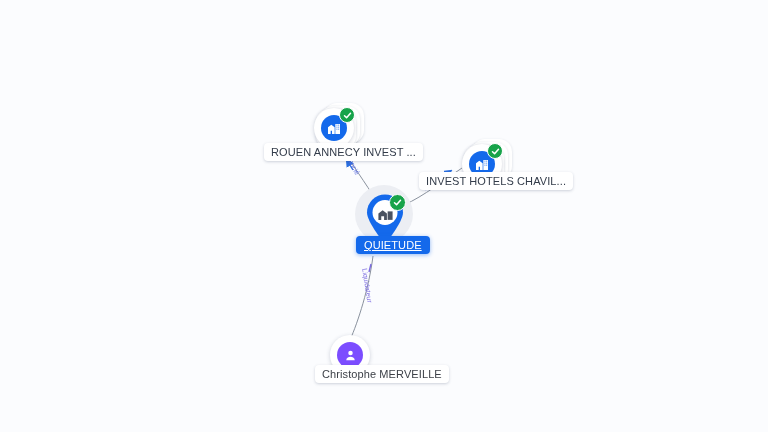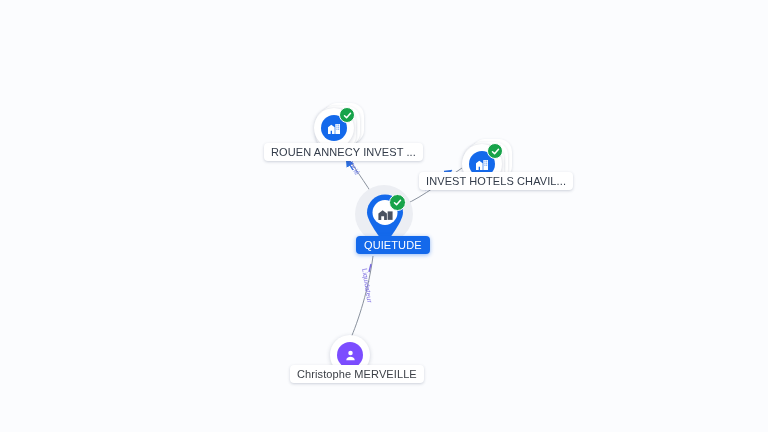--- a/index.html
+++ b/index.html
@@ -37,23 +37,23 @@
 
   
   .pin-halo{position:absolute;width:58px;height:58px;border-radius:50%;
         background:#eceef3;left:-9px;top:-8px;}
   .pin{position:absolute;width:42px;height:52px;}
 
   
   .label{position:absolute;white-space:nowrap;background:#ffffff;
          border-radius:4px;padding:3px 7px;font-size:11px;color:#333c4a;
          box-shadow:0 1px 3px rgba(40,55,90,.22);letter-spacing:.1px;}
-  .label.person{color:#3b3f46;}
+  .label.person{color:#3b3f46;margin-left:25px;}
   .label.selected{background:#1469eb;color:#ffffff;font-size:11px;font-weight:400;
-         box-shadow:0 1px 4px rgba(20,105,235,.45);padding:3px 8px;}
+         box-shadow:0 1px 4px rgba(20,105,235,.45);padding:3px 8px;text-decoration:underline;}
 
   
   .elabel{position:absolute;font-size:7px;color:#5b6ee0;white-space:nowrap;
           transform-origin:center center;}
   .elabel.violet{color:#7b6be0;}
 </style>
 </head>
 <body>
 
 <svg id="graph" viewBox="0 0 768 432" xmlns="http://www.w3.org/2000/svg">

